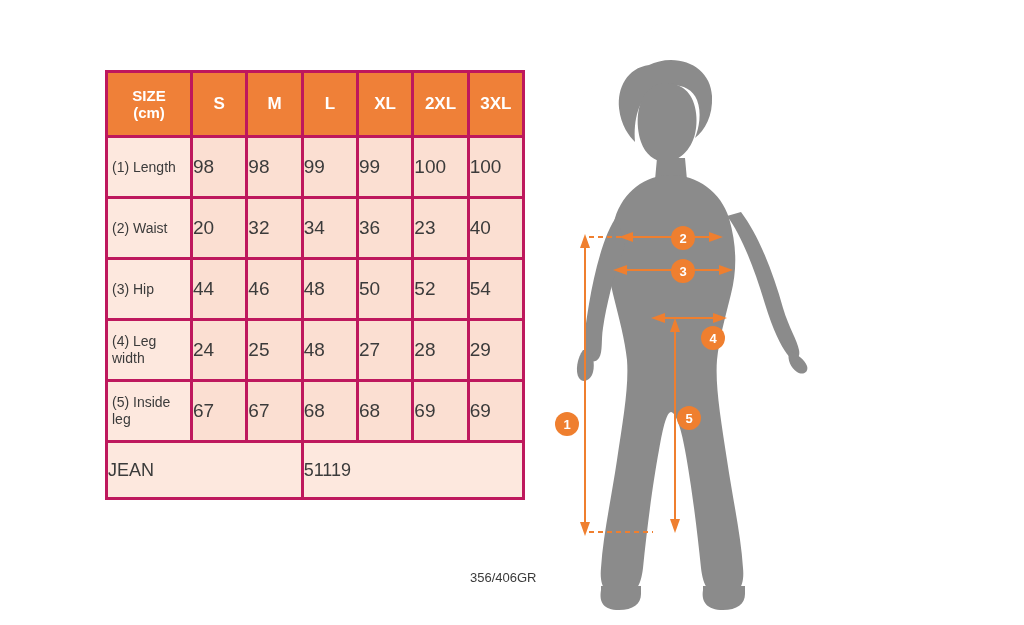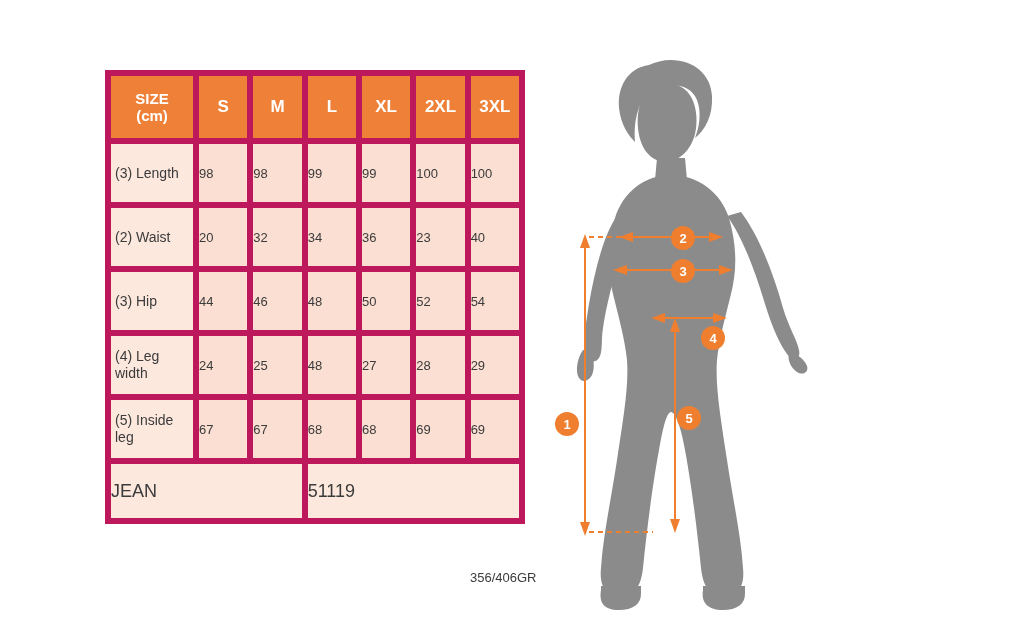--- a/index.html
+++ b/index.html
@@ -18,21 +18,21 @@
   
   #size-table {
     position: absolute;
     left: 105px;
     top: 70px;
     width: 420px;
     border-collapse: collapse;
     table-layout: fixed;
   }
   #size-table td, #size-table th {
-    border: 6px solid #be185d;
+    border: 3px solid #be185d;
     vertical-align: middle;
     color: #3b3b3b;
     font-size: 17px;
     padding: 0;
   }
   
   #size-table thead th {
     background: #ef8038;
     color: #ffffff;
     font-weight: bold;
@@ -49,21 +49,21 @@
     height: 58px;
   }
   #size-table tbody td.rowlabel {
     background: #fde8de;
     font-size: 14px;
     color: #3b3b3b;
     line-height: 1.2;
     padding: 0 4px;
   }
   #size-table tbody td.val {
-    font-size: 13px;
+    font-size: 19px;
   }
   
   #size-table tr.band td {
     background: #ef8038;
     color: #ffffff;
     font-weight: bold;
     font-size: 18px;
     height: 54px;
   }
   #size-table tr.footvals td {
@@ -120,21 +120,21 @@
       <th>S</th>
       <th>M</th>
       <th>L</th>
       <th>XL</th>
       <th>2XL</th>
       <th>3XL</th>
     </tr>
   </thead>
   <tbody>
     <tr>
-      <td class="rowlabel">(3) Length</td>
+      <td class="rowlabel">(1) Length</td>
       <td class="val">98</td>
       <td class="val">98</td>
       <td class="val">99</td>
       <td class="val">99</td>
       <td class="val">100</td>
       <td class="val">100</td>
     </tr>
     <tr>
       <td class="rowlabel">(2) Waist</td>
       <td class="val">20</td>

